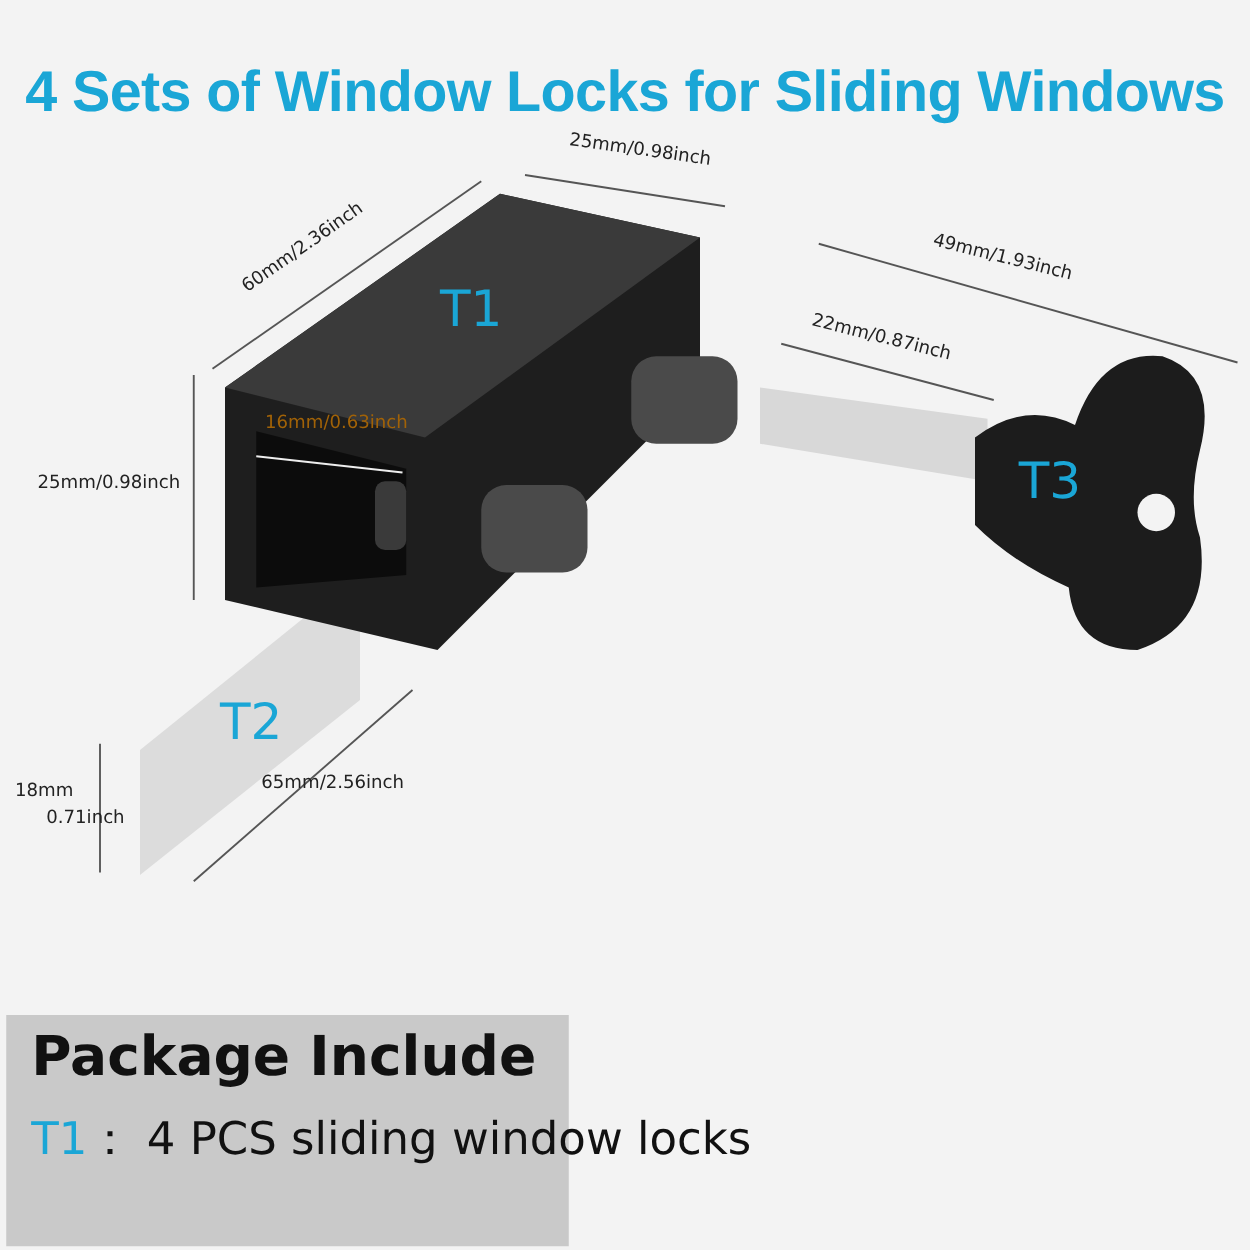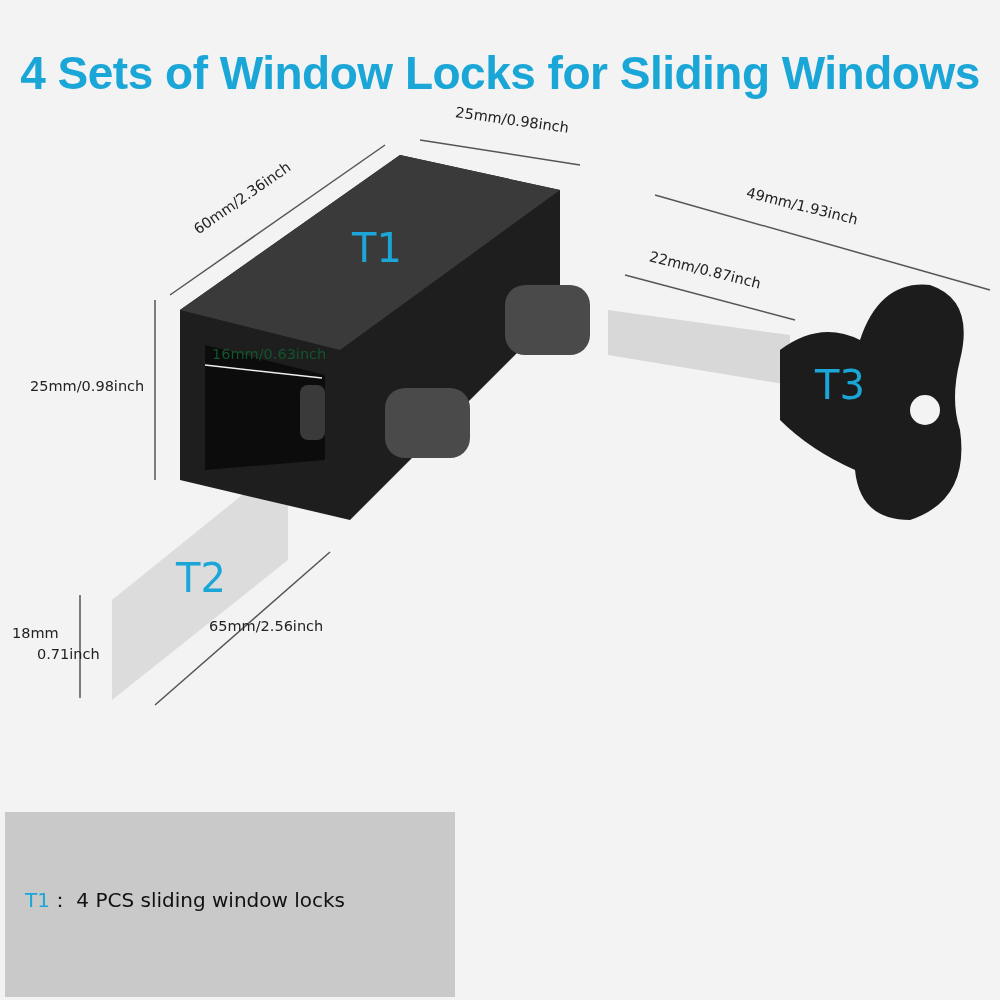--- a/index.html
+++ b/index.html
@@ -2,21 +2,21 @@
 <html><head>
 <meta charset="utf-8">
 <style>
   html, body { margin:0; padding:0; }
   body { width:1000px; height:1000px; position:relative; overflow:hidden; background:#f3f3f3; font-family:"DejaVu Sans", sans-serif; }
   .title { position:absolute; left:0; top:18px; width:1000px; text-align:center; color:#1aa6d6; font-family:"Liberation Sans", sans-serif; font-weight:bold; font-size:46px; letter-spacing:-0.5px;margin-top:28px; }
   .dim { position:absolute; color:#222; font-size:14.5px; white-space:nowrap; font-family:"DejaVu Sans", sans-serif; }
   .label-blue { position:absolute; color:#1aa6d6; font-family:"DejaVu Sans", sans-serif; font-size:40px; }
   .pkg { position:absolute; left:5px; top:812px; width:450px; height:185px; background:#c9c9c9; }
   .pkg-title { position:absolute; left:20px; top:8px; font-family:"DejaVu Sans", sans-serif; font-weight:bold; font-size:44px; color:#111; }
-  .pkg-item { position:absolute; left:20px; font-size:20px; color:#111; white-space:nowrap; font-family:"DejaVu Sans", sans-serif; }
+  .pkg-item { position:absolute; left:20px; font-size:36px; color:#111; white-space:nowrap; font-family:"DejaVu Sans", sans-serif; }
   .pkg-item .code { color:#1aa6d6; }
   svg { position:absolute; left:0; top:0; }
 </style>
 </head>
 <body>
 
 <div class="title">4 Sets of Window Locks for Sliding Windows</div>
 
 <svg width="1000" height="1000">
 
@@ -41,29 +41,30 @@
     <line x1="625" y1="275" x2="795" y2="320"></line>
     <line x1="80" y1="595" x2="80" y2="698"></line>
     <line x1="155" y1="705" x2="330" y2="552"></line>
   </g>
   <line x1="205" y1="365" x2="322" y2="378" stroke="#eee" stroke-width="1.5"></line>
 </svg>
 
 <div class="dim" style="left:185px;top:190px;transform:rotate(-35deg);">60mm/2.36inch</div>
 <div class="dim" style="left:455px;top:112px;transform:rotate(8deg);">25mm/0.98inch</div>
 <div class="dim" style="left:30px;top:378px;">25mm/0.98inch</div>
-<div class="dim" style="left:212px;top:330px;color:#14532d;margin-top:16px;">16mm/0.63inch</div>
+<div class="dim" style="left:212px;top:330px;color:#a16207;">16mm/0.63inch</div>
 <div class="label-blue" style="left:352px;top:225px;">T1</div>
 
 <div class="dim" style="left:745px;top:198px;transform:rotate(14deg);">49mm/1.93inch</div>
 <div class="dim" style="left:648px;top:262px;transform:rotate(14deg);">22mm/0.87inch</div>
 <div class="label-blue" style="left:815px;top:362px;">T3</div>
 
 <div class="label-blue" style="left:176px;top:555px;">T2</div>
 <div class="dim" style="left:12px;top:625px;">18mm</div>
 <div class="dim" style="left:25px;top:646px;margin-left:12px;">0.71inch</div>
 <div class="dim" style="left:209px;top:618px;">65mm/2.56inch</div>
 
 <div class="pkg">
+  <div class="pkg-title">Package Include</div>
   <div class="pkg-item" style="top:75px;">
     <span class="code">T1</span><span>：</span> <span>4 PCS sliding window locks</span>
   </div>
 </div>
 
 </body></html>

